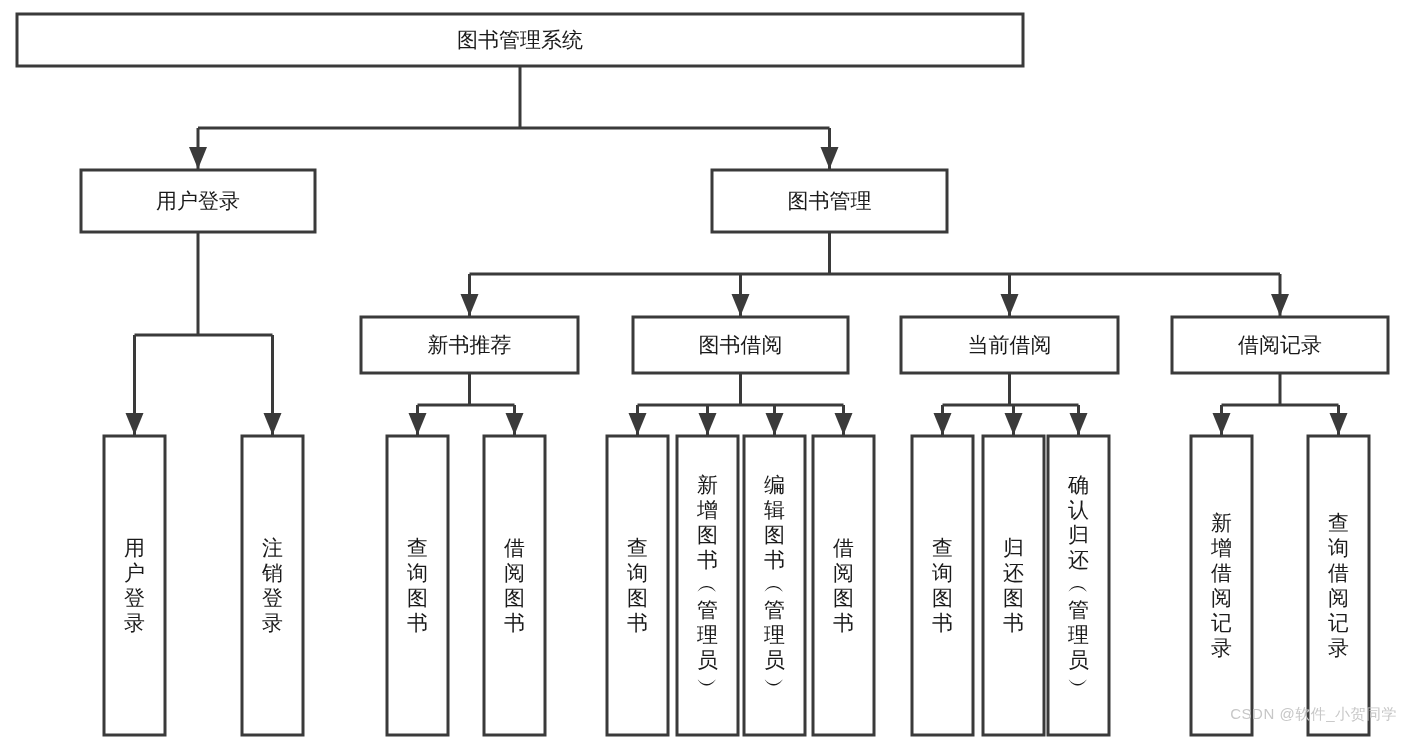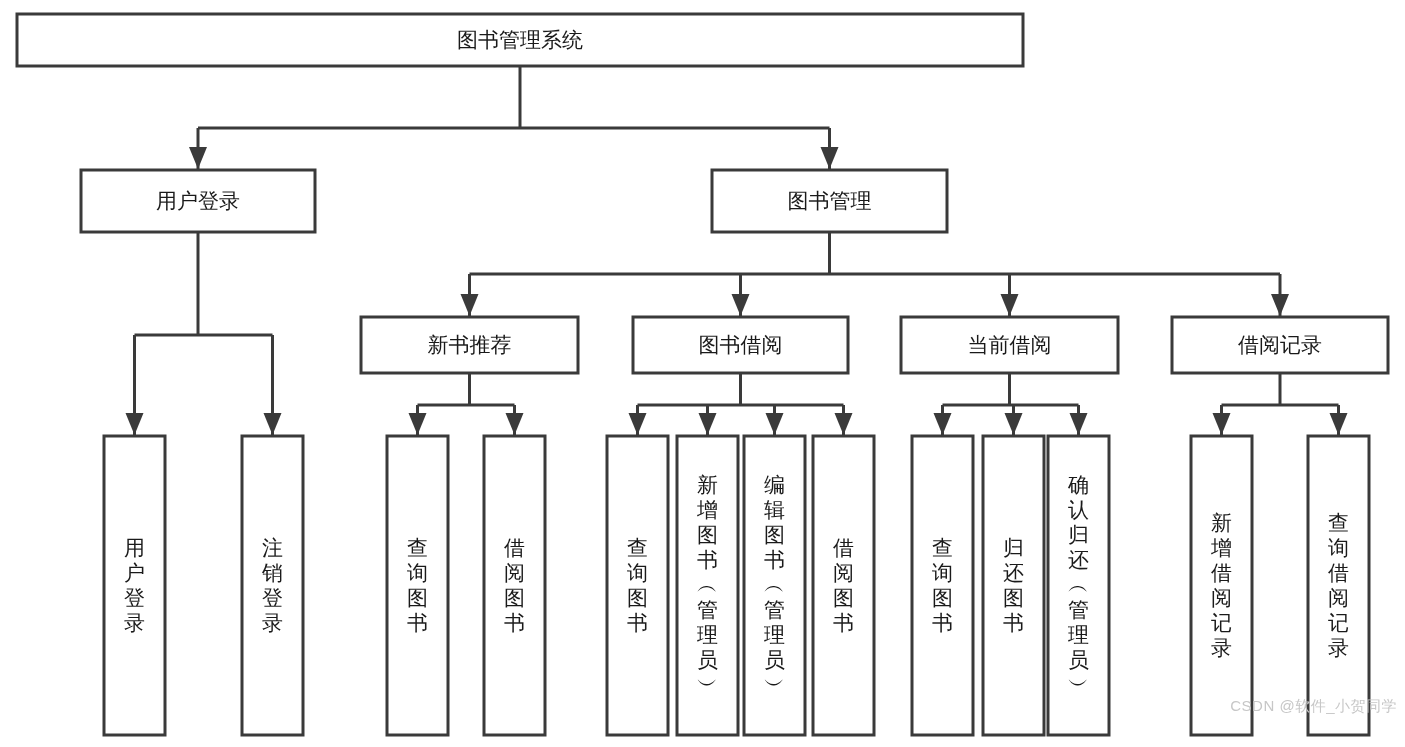--- a/index.html
+++ b/index.html
@@ -4,21 +4,21 @@
 <style>
   html,body{margin:0;padding:0;background:#ffffff;}
   body{width:1405px;height:747px;overflow:hidden;font-family:"Liberation Sans","DejaVu Sans",sans-serif;}
   #stage{position:relative;width:1405px;height:736px;background:#fff;}
   svg#diagram{position:absolute;left:0;top:0;width:1405px;height:747px;}
   .node-box{fill:#ffffff;stroke:#3a3a3a;stroke-width:3;}
   .connector{stroke:#3a3a3a;stroke-width:3;fill:none;stroke-linecap:butt;}
   .arrow-head{fill:#3a3a3a;stroke:none;}
   .node-label{fill:#1a1a1a;font-family:"Liberation Sans","DejaVu Sans",sans-serif;font-size:21px;text-anchor:middle;dominant-baseline:middle;}
   .node-label-vert{fill:#1a1a1a;font-family:"Liberation Sans","DejaVu Sans",sans-serif;font-size:21px;text-anchor:middle;}
-  .watermark{position:absolute;right:8px;bottom:20px;color:#c7c7c7;font-size:15px;font-family:"Liberation Sans","DejaVu Sans",sans-serif;white-space:nowrap;letter-spacing:.5px;}
+  .watermark{position:absolute;right:8px;bottom:12px;color:#c7c7c7;font-size:15px;font-family:"Liberation Sans","DejaVu Sans",sans-serif;white-space:nowrap;letter-spacing:.5px;}
 </style>
 </head>
 <body>
 
 <div id="stage">
   <svg id="diagram" viewBox="0 0 1405 747">
     <g id="connectors-layer">
         <line x1="520" y1="66" x2="520" y2="128" class="connector"></line>
         <line x1="198" y1="128" x2="829.5" y2="128" class="connector"></line>
         <line x1="198" y1="128" x2="198" y2="169" class="connector"></line>

